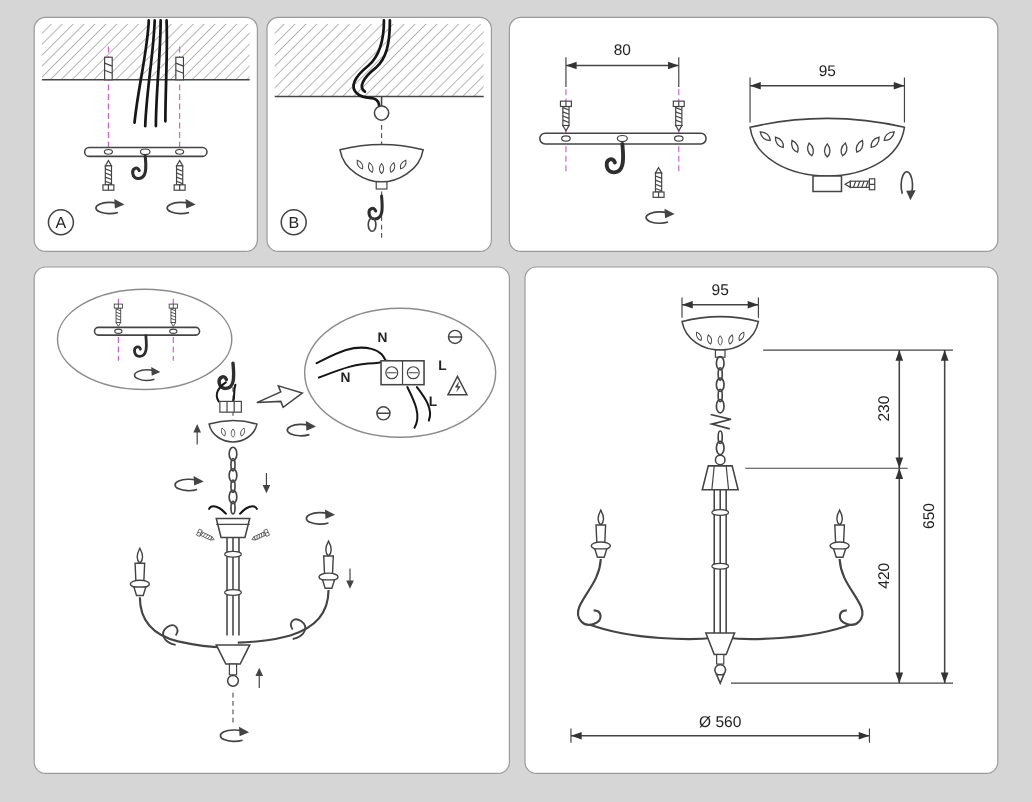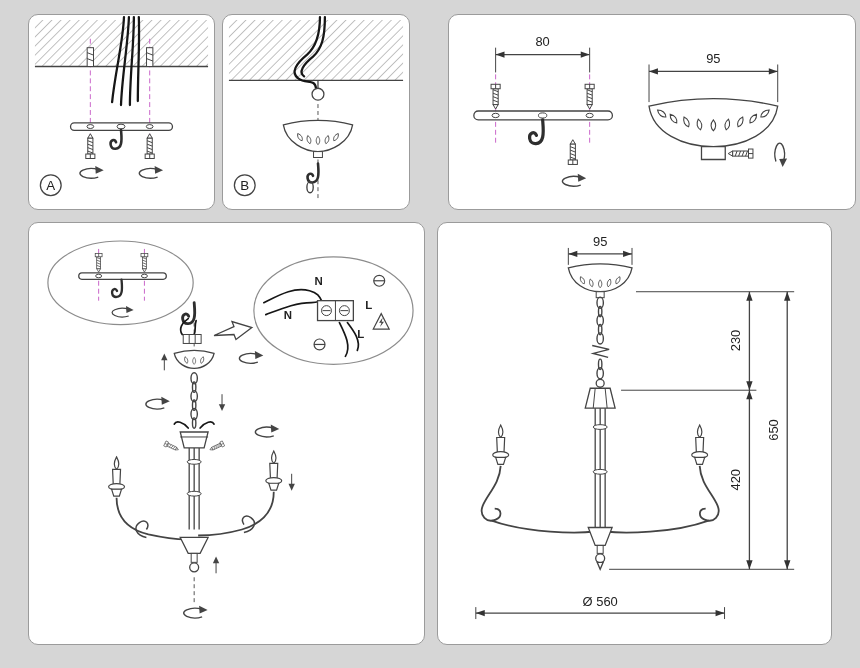--- a/index.html
+++ b/index.html
@@ -13,21 +13,21 @@
   .panel {
     position:absolute;
     background:#fff;
     border:1.5px solid #9b9b9b;
     border-radius:10px;
     overflow:hidden;
   }
   .panel svg { display:block; width:100%; height:100%; }
   #panel-a    { left:28px;  top:14px;  width:187px; height:196px; }
   #panel-b    { left:222px; top:14px;  width:188px; height:196px; }
-  #panel-parts{ left:424px; top:14px;  width:408px; height:196px;margin-left:24px; }
+  #panel-parts{ left:424px; top:14px;  width:408px; height:196px; }
   #panel-asm  { left:28px;  top:222px; width:397px; height:423px; }
   #panel-dims { left:437px; top:222px; width:395px; height:423px; }
 
   .line  { stroke:#444; fill:none; stroke-width:1.3; }
   .thin  { stroke-width:1 !important; }
   .fillw { fill:#fff; stroke:#444; stroke-width:1.3; }
   .wire  { stroke:#161616; fill:none; stroke-width:2.3; stroke-linecap:round; }
   .wthin { stroke-width:1.7 !important; }
   .axis  { stroke:#c965c9; stroke-dasharray:5 3; stroke-width:1; fill:none; }
   .dashl { stroke:#555; stroke-dasharray:4 3; stroke-width:1; fill:none; }

